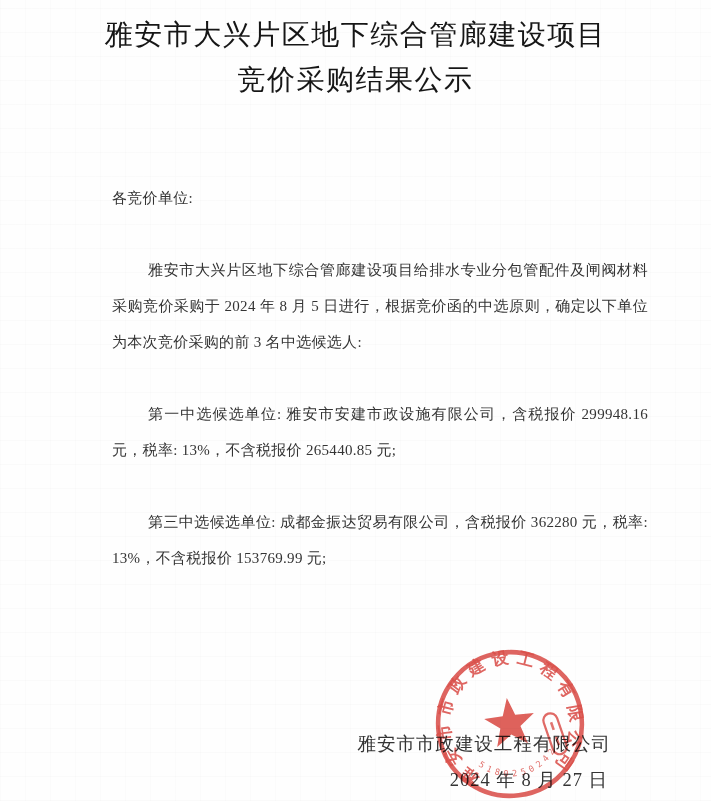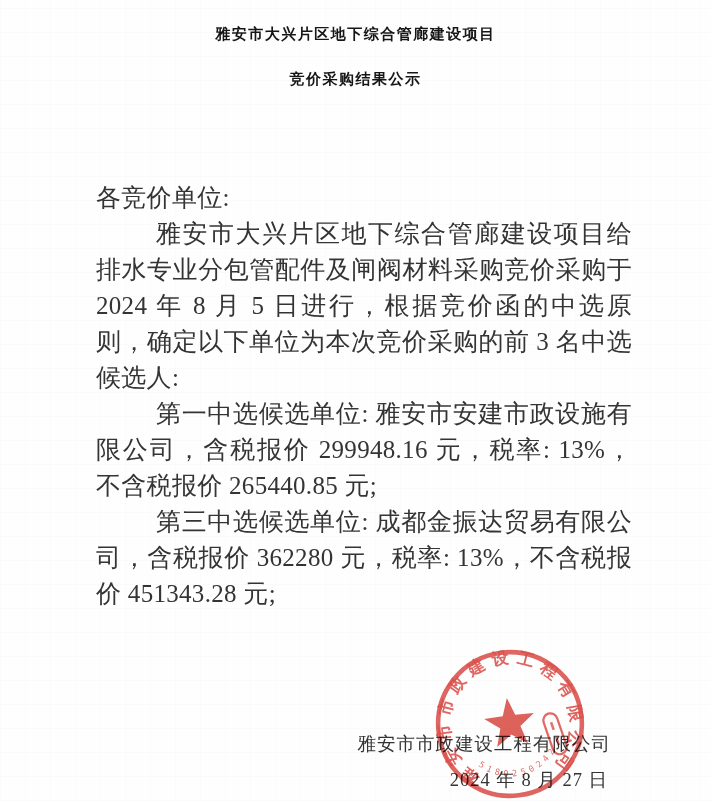--- a/index.html
+++ b/index.html
@@ -14,38 +14,38 @@
     background-color: #fefefe;
     background-image:
       repeating-linear-gradient(0deg, rgba(0,0,0,0.015) 0 1px, transparent 1px 24px),
       repeating-linear-gradient(90deg, rgba(0,0,0,0.012) 0 1px, transparent 1px 25px);
     overflow: hidden;
   }
   .title-block {
     position: absolute;
     top: 12px; left: 0; right: 0;
     text-align: center;
-    font-weight: 700;
-    font-size: 15px;
+    font-weight: 400;
+    font-size: 28px;
     line-height: 45px;
     letter-spacing: 1.5px;
     color: #161616;
   }
   .body-block {
     position: absolute;
-    top: 180px; left: 96px;
+    top: 180px; left: 112px;
     width: 536px;
-    font-size: 25px;
+    font-size: 15px;
     line-height: 36px;
     letter-spacing: 0.3px;
     color: #343434;
     text-align: justify;
   }
   .body-block p { margin: 0; }
-  .body-block p.indent { text-indent: 2.4em; }
+  .body-block p.indent { text-indent: 2.4em; margin-top: 36px; }
   .signature-block {
     position: absolute;
     top: 726px; right: 100px;
     text-align: right;
     font-size: 18.5px;
     line-height: 36px;
     letter-spacing: 1px;
     color: #343434;
   }
   .signature-block .date-line { padding-right: 3px; }
@@ -66,21 +66,21 @@
 
   <div class="title-block">
     <div>雅安市大兴片区地下综合管廊建设项目</div>
     <div>竞价采购结果公示</div>
   </div>
 
   <div class="body-block">
     <p>各竞价单位:</p>
     <p class="indent">雅安市大兴片区地下综合管廊建设项目给排水专业分包管配件及闸阀材料采购竞价采购于 2024 年 8 月 5 日进行，根据竞价函的中选原则，确定以下单位为本次竞价采购的前 3 名中选候选人:</p>
     <p class="indent">第一中选候选单位: 雅安市安建市政设施有限公司，含税报价 299948.16 元，税率: 13%，不含税报价 265440.85 元;</p>
-    <p class="indent">第三中选候选单位: 成都金振达贸易有限公司，含税报价 362280 元，税率: 13%，不含税报价 451343.28 元;</p>
+    <p class="indent">第三中选候选单位: 成都金振达贸易有限公司，含税报价 362280 元，税率: 13%，不含税报价 153769.99 元;</p>
   </div>
 
   <div class="signature-block">
     <div>雅安市市政建设工程有限公司</div>
     <div class="date-line">2024 年 8 月 27 日</div>
   </div>
 
   <svg class="seal" viewBox="0 0 170 170" aria-hidden="true">
     <defs>
       <path id="sealArcTop" d="M 50.6 134.2 A 60 60 0 1 1 119.4 134.2" fill="none"></path>

